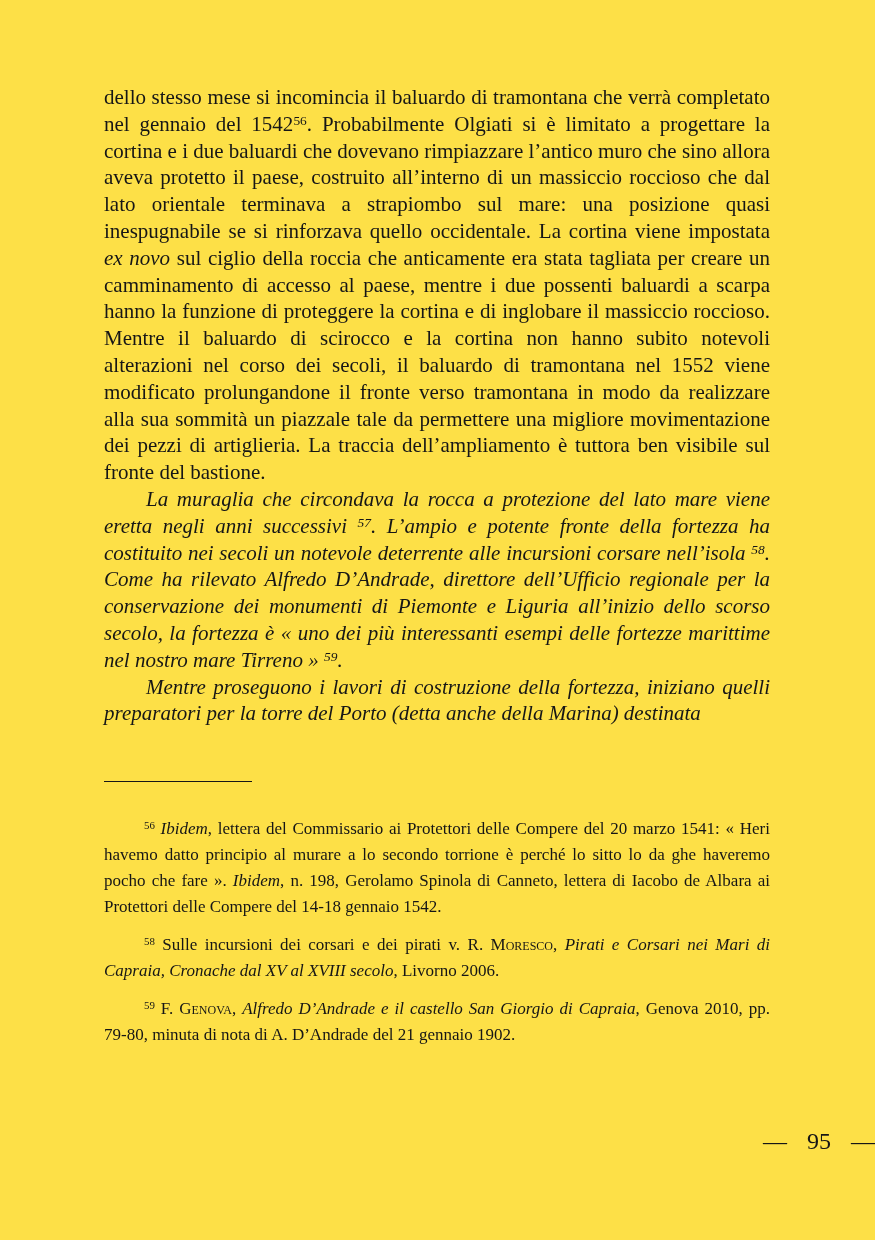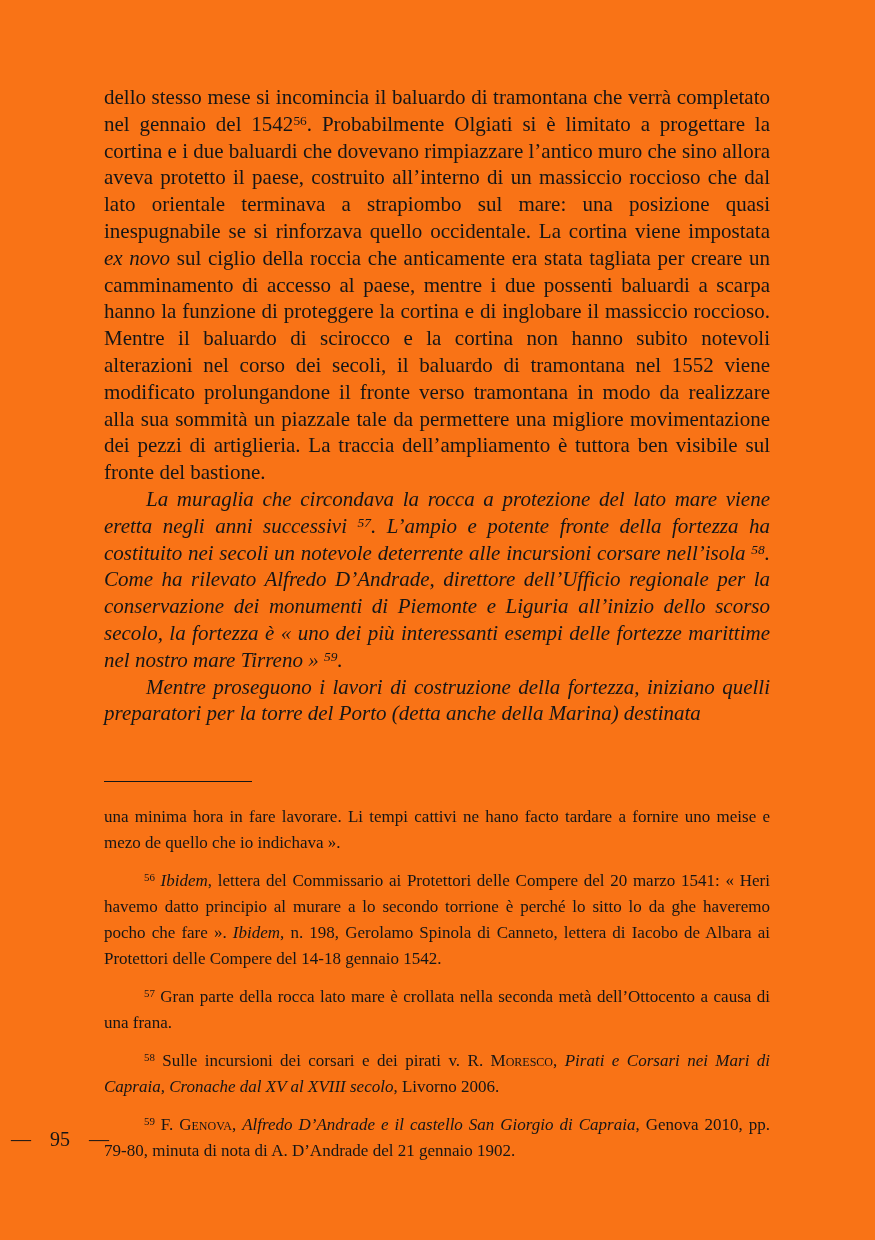--- a/index.html
+++ b/index.html
@@ -5,21 +5,21 @@
 <style>
   html, body {
     margin: 0;
     padding: 0;
     background: #ffffff;
   }
   .page {
     position: relative;
     width: 875px;
     height: 1240px;
-    background: #f97316;
+    background: #fde047;
     color: #161616;
     font-family: "Liberation Serif", "DejaVu Serif", serif;
     overflow: hidden;
   }
   .text-block {
     position: absolute;
     left: 104px;
     width: 666px;
   }
   .main-text {
@@ -63,45 +63,43 @@
     font-size: 0.64em;
     line-height: 0;
     vertical-align: baseline;
     position: relative;
     top: -0.45em;
   }
   .i  { font-style: italic; }
   .sc { font-variant: small-caps; }
   .page-footer {
     position: absolute;
-    left: 11px;
+    left: 0;
     right: 0;
     top: 1128px;
-    text-align: left;
-    font-size: 20px;
+    text-align: right;
+    font-size: 24px;
     word-spacing: 14px;
     color: #161616;
   }
 </style>
 </head>
 <body>
 
 <div class="page">
 
   <main class="text-block main-text">
     <p><span>dello stesso mese si incomincia il baluardo di tramontana che verrà completato nel gennaio del 1542</span><sup class="fnmark">56</sup><span>. Probabilmente Olgiati si è limitato a progettare la cortina e i due baluardi che dovevano rimpiazzare l’antico muro che sino allora aveva protetto il paese, costruito all’interno di un massiccio roccioso che dal lato orientale terminava a strapiombo sul mare: una posizione quasi inespugnabile se si rinforzava quello occidentale. La cortina viene impostata </span><span class="i">ex novo</span><span> sul ciglio della roccia che anticamente era stata tagliata per creare un camminamento di accesso al paese, mentre i due possenti baluardi a scarpa hanno la funzione di proteggere la cortina e di inglobare il massiccio roccioso. Mentre il baluardo di scirocco e la cortina non hanno subito notevoli alterazioni nel corso dei secoli, il baluardo di tramontana nel 1552 viene modificato prolungandone il fronte verso tramontana in modo da realizzare alla sua sommità un piazzale tale da permettere una migliore movimentazione dei pezzi di artiglieria. La traccia dell’ampliamento è tuttora ben visibile sul fronte del bastione.</span></p>
     <p class="indent"><span>La muraglia che circondava la rocca a protezione del lato mare viene eretta negli anni successivi </span><sup class="fnmark">57</sup><span>. L’ampio e potente fronte della fortezza ha costituito nei secoli un notevole deterrente alle incursioni corsare nell’isola </span><sup class="fnmark">58</sup><span>. Come ha rilevato Alfredo D’Andrade, direttore dell’Ufficio regionale per la conservazione dei monumenti di Piemonte e Liguria all’inizio dello scorso secolo, la fortezza è « uno dei più interessanti esempi delle fortezze marittime nel nostro mare Tirreno » </span><sup class="fnmark">59</sup><span>.</span></p>
     <p class="indent"><span>Mentre proseguono i lavori di costruzione della fortezza, iniziano quelli preparatori per la torre del Porto (detta anche della Marina) destinata</span></p>
   </main>
 
   <hr class="footnote-rule">
 
   <section class="text-block footnotes">
-    <p><span>una minima hora in fare lavorare. Li tempi cattivi ne hano facto tardare a fornire uno meise e mezo de quello che io indichava ».</span></p>
     <p class="indent"><sup class="fnmark">56</sup><span class="i"> Ibidem</span><span>, lettera del Commissario ai Protettori delle Compere del 20 marzo 1541: « Heri havemo datto principio al murare a lo secondo torrione è perché lo sitto lo da ghe haveremo pocho che fare ». </span><span class="i">Ibidem</span><span>, n. 198, Gerolamo Spinola di Canneto, lettera di Iacobo de Albara ai Protettori delle Compere del 14-18 gennaio 1542.</span></p>
-    <p class="indent"><sup class="fnmark">57</sup><span> Gran parte della rocca lato mare è crollata nella seconda metà dell’Ottocento a causa di una frana.</span></p>
     <p class="indent"><sup class="fnmark">58</sup><span> Sulle incursioni dei corsari e dei pirati v. R. </span><span class="sc">Moresco</span><span>, </span><span class="i">Pirati e Corsari nei Mari di Capraia, Cronache dal XV al XVIII secolo</span><span>, Livorno 2006.</span></p>
     <p class="indent"><sup class="fnmark">59</sup><span> F. </span><span class="sc">Genova</span><span>, </span><span class="i">Alfredo D’Andrade e il castello San Giorgio di Capraia</span><span>, Genova 2010, pp. 79-80, minuta di nota di A. D’Andrade del 21 gennaio 1902.</span></p>
   </section>
 
   <footer class="page-footer">— 95 —</footer>
 
 </div>
 
 </body></html>

